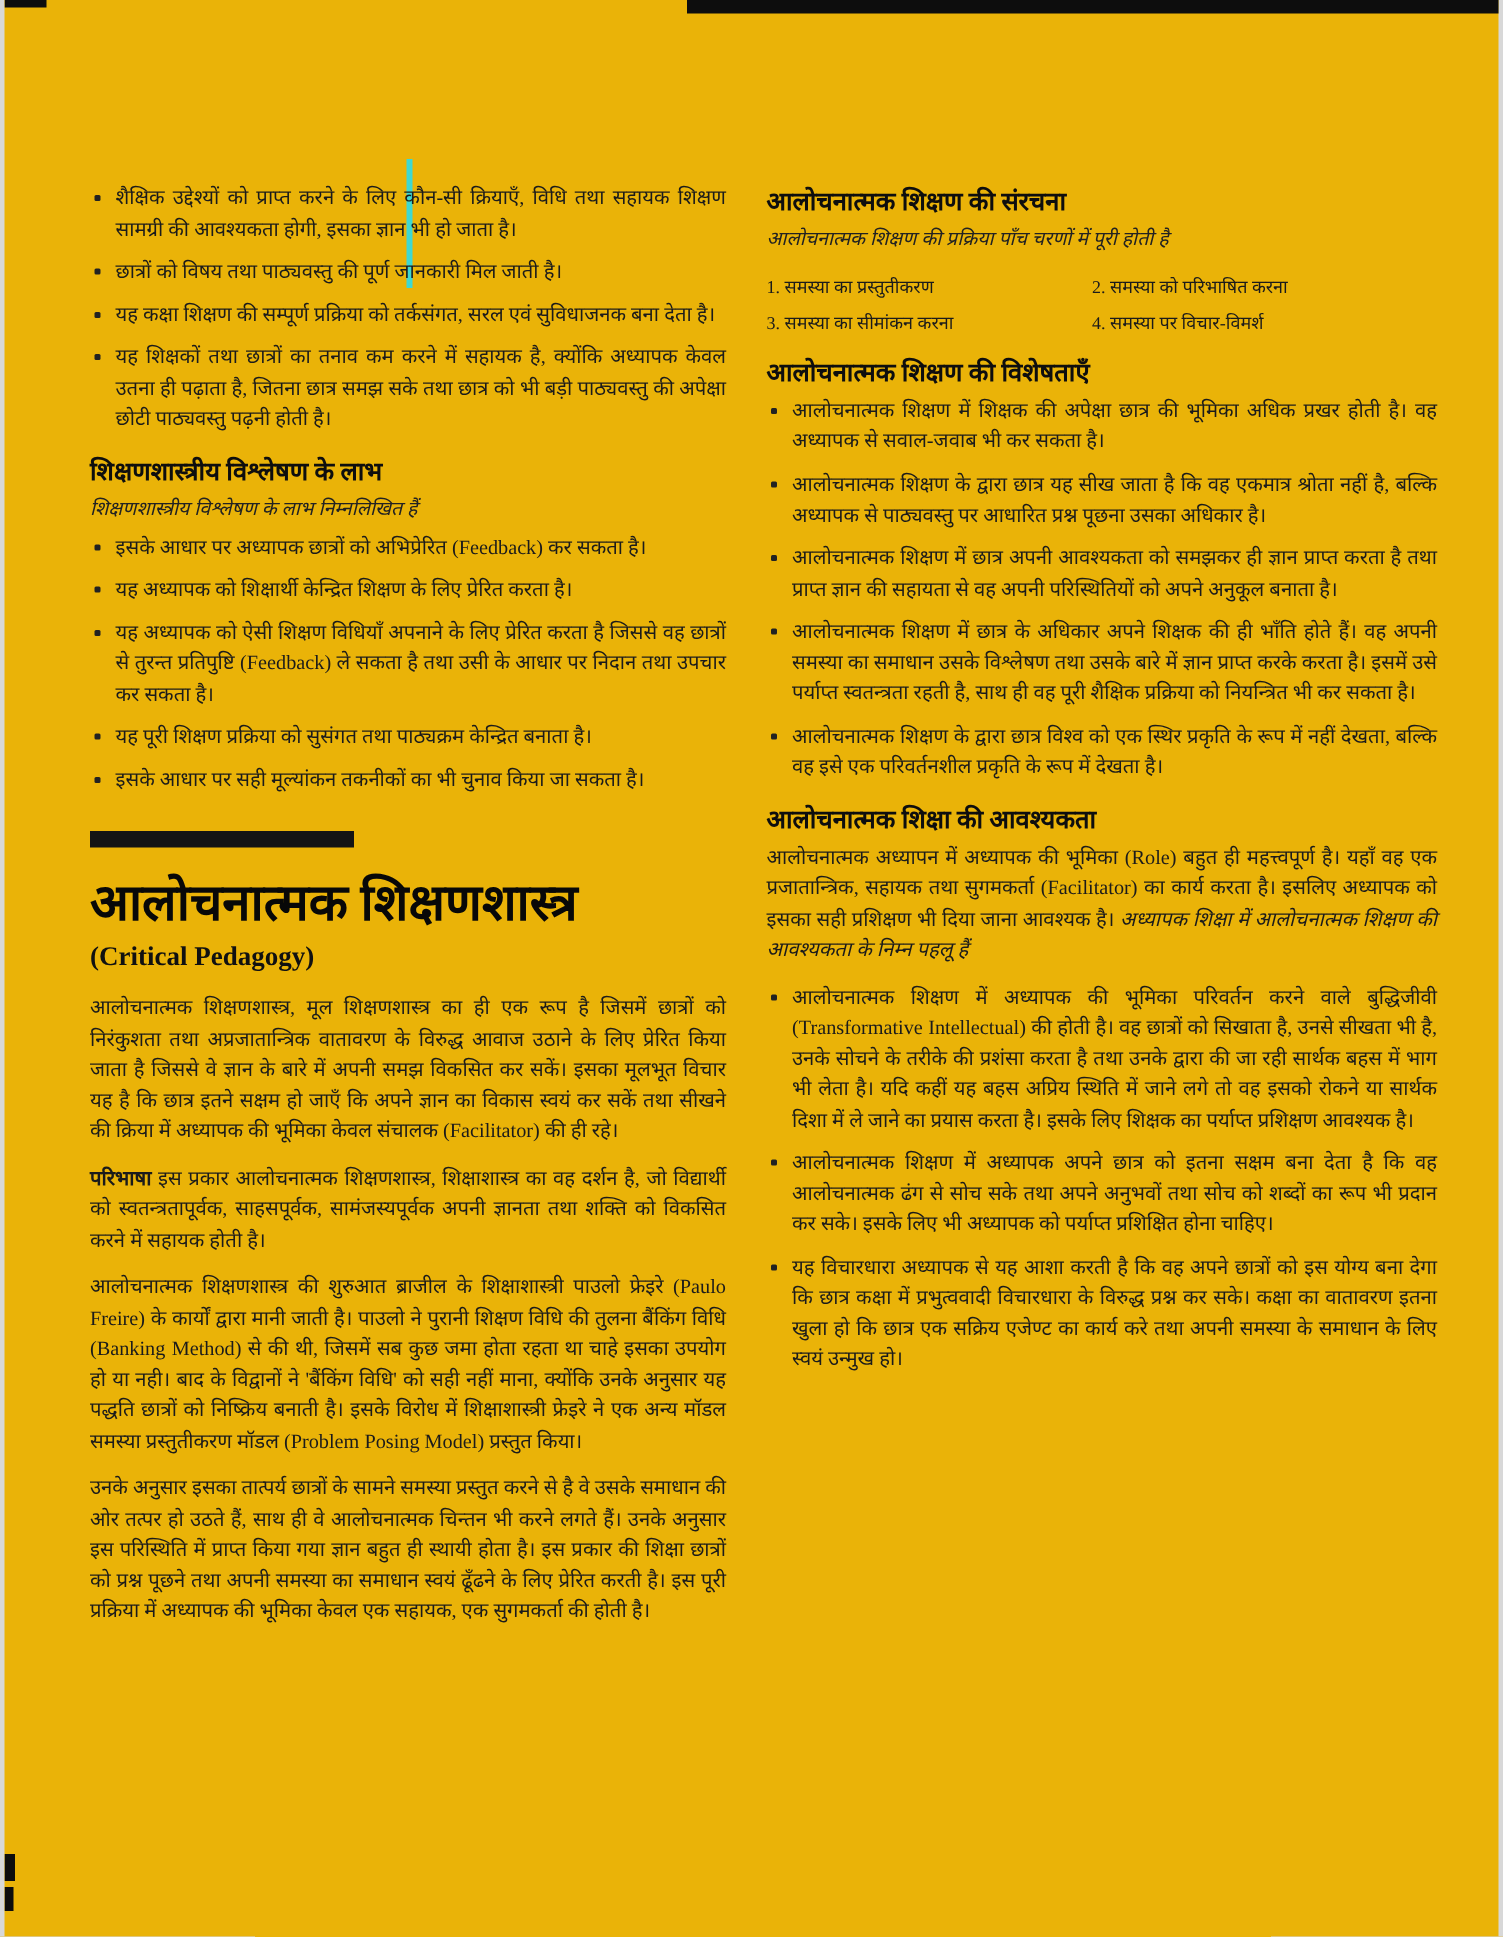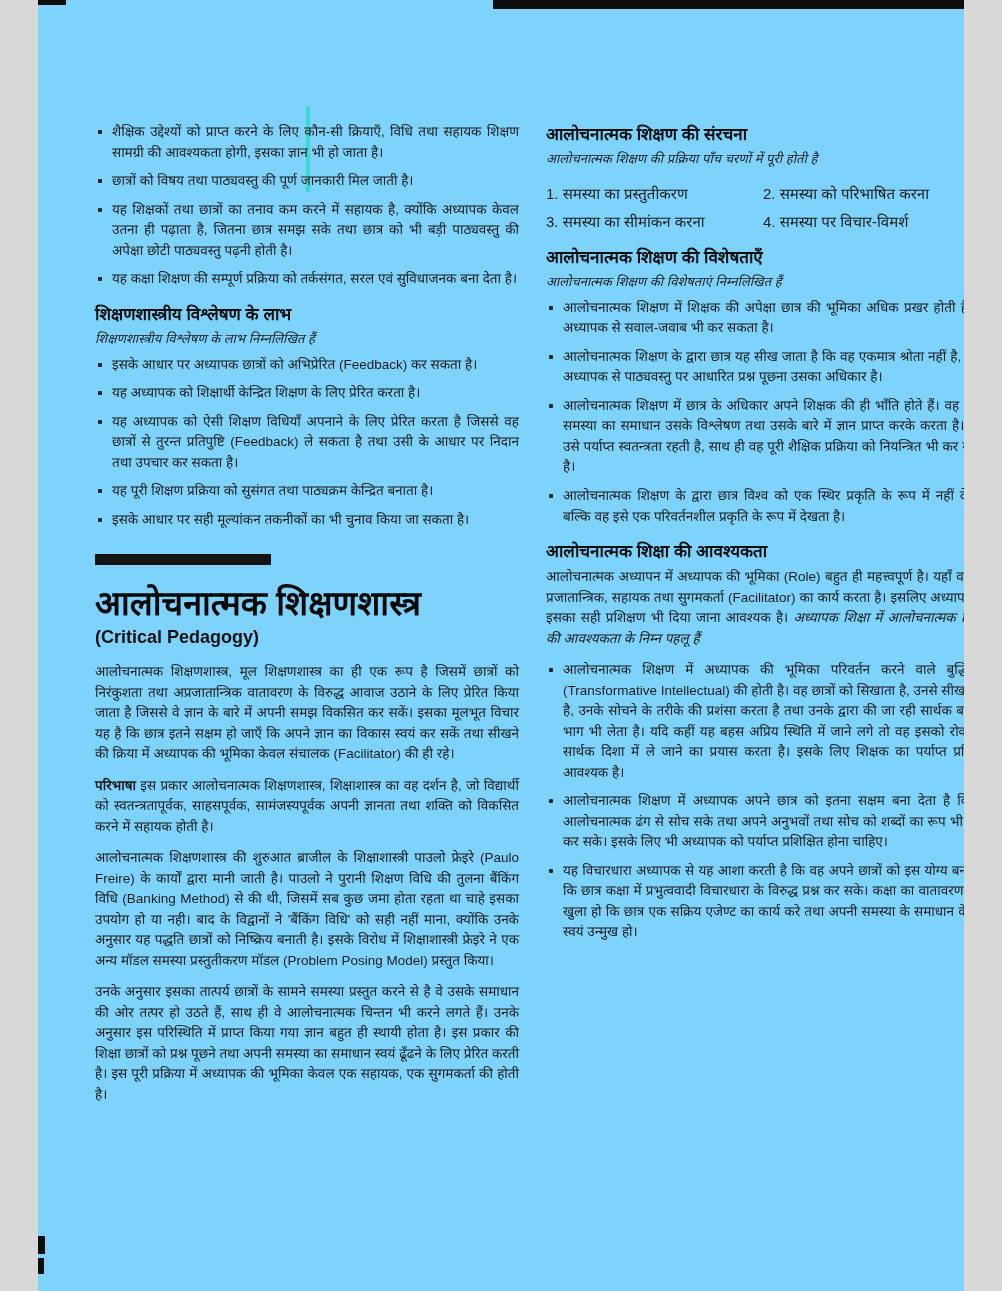--- a/index.html
+++ b/index.html
@@ -1,20 +1,20 @@
 <!DOCTYPE html>
 <html><head>
 <meta charset="utf-8">
 <style>
   * { margin:0; padding:0; box-sizing:border-box; }
   html,body { background:#d8d8d8; }
   .page {
-    position:relative; width:926px; height:1291px; margin:0 auto;
-    background:#7dd3fc; color:#1b1b1b; overflow:hidden;
-    font-family:Liberation Sans, sans-serif;
+    position:relative; width:996px; height:1291px; margin:0 auto;
+    background:#eab308; color:#1b1b1b; overflow:hidden;
+    font-family:Liberation Serif, serif;
   }
   
   .artifact { position:absolute; background:#0d0d0d; }
   .artifact-top-right { top:0; left:455px; width:547px; height:9px; }
   .artifact-top-left  { top:0; left:0; width:28px; height:5px; }
   .artifact-cyan { position:absolute; top:106px; left:268px; width:4px; height:86px; background:#3fd8d0; }
   .artifact-edge-1 { top:1236px; left:0; width:7px; height:18px; }
   .artifact-edge-2 { top:1258px; left:0; width:6px; height:16px; }
 
   .col { position:absolute; top:122px; }
@@ -35,42 +35,42 @@
   .subtitle { font-style:italic; font-size:13px; line-height:1.4; margin-bottom:7px; color:#222; }
   p.body { font-size:13.5px; line-height:1.52; text-align:justify; margin-bottom:11px; }
   p.body em { font-style:italic; }
 
   .divider-bar { width:176px; height:11px; background:#141414; margin:24px 0 18px; }
   h1.big { font-size:34px; font-weight:bold; color:#080808; line-height:1.2; margin-bottom:3px; }
   .big-en { font-size:18px; font-weight:bold; color:#111; margin-bottom:14px; }
 
   .num-grid {
     display:grid; grid-template-columns:1fr 1.06fr;
-    font-size:15px; line-height:1.45; row-gap:6px; margin:15px 0 12px;
+    font-size:12px; line-height:1.45; row-gap:6px; margin:15px 0 12px;
   }
   .num-grid .span2 { grid-column:1 / -1; }
 </style>
 </head>
 <body>
 
 <div class="page">
 
   <div class="artifact artifact-top-right"></div>
   <div class="artifact artifact-top-left"></div>
   <div class="artifact-cyan"></div>
   <div class="artifact artifact-edge-1"></div>
   <div class="artifact artifact-edge-2"></div>
 
   <div class="col col-left">
 
     <ul class="bullets">
       <li>शैक्षिक उद्देश्यों को प्राप्त करने के लिए कौन-सी क्रियाएँ, विधि तथा सहायक शिक्षण सामग्री की आवश्यकता होगी, इसका ज्ञान भी हो जाता है।</li>
       <li>छात्रों को विषय तथा पाठ्यवस्तु की पूर्ण जानकारी मिल जाती है।</li>
+      <li>यह कक्षा शिक्षण की सम्पूर्ण प्रक्रिया को तर्कसंगत, सरल एवं सुविधाजनक बना देता है।</li>
       <li>यह शिक्षकों तथा छात्रों का तनाव कम करने में सहायक है, क्योंकि अध्यापक केवल उतना ही पढ़ाता है, जितना छात्र समझ सके तथा छात्र को भी बड़ी पाठ्यवस्तु की अपेक्षा छोटी पाठ्यवस्तु पढ़नी होती है।</li>
-      <li>यह कक्षा शिक्षण की सम्पूर्ण प्रक्रिया को तर्कसंगत, सरल एवं सुविधाजनक बना देता है।</li>
     </ul>
 
     <h2 class="sec">शिक्षणशास्त्रीय विश्लेषण के लाभ</h2>
     <div class="subtitle">शिक्षणशास्त्रीय विश्लेषण के लाभ निम्नलिखित हैं</div>
     <ul class="bullets">
       <li>इसके आधार पर अध्यापक छात्रों को अभिप्रेरित (Feedback) कर सकता है।</li>
       <li>यह अध्यापक को शिक्षार्थी केन्द्रित शिक्षण के लिए प्रेरित करता है।</li>
       <li>यह अध्यापक को ऐसी शिक्षण विधियाँ अपनाने के लिए प्रेरित करता है जिससे वह छात्रों से तुरन्त प्रतिपुष्टि (Feedback) ले सकता है तथा उसी के आधार पर निदान तथा उपचार कर सकता है।</li>
       <li>यह पूरी शिक्षण प्रक्रिया को सुसंगत तथा पाठ्यक्रम केन्द्रित बनाता है।</li>
       <li>इसके आधार पर सही मूल्यांकन तकनीकों का भी चुनाव किया जा सकता है।</li>
@@ -97,24 +97,24 @@
     <h2 class="sec" style="margin-top:0;">आलोचनात्मक शिक्षण की संरचना</h2>
     <div class="subtitle">आलोचनात्मक शिक्षण की प्रक्रिया पाँच चरणों में पूरी होती है</div>
     <div class="num-grid">
       <div>1.  समस्या का प्रस्तुतीकरण</div>
       <div>2.  समस्या को परिभाषित करना</div>
       <div>3.  समस्या का सीमांकन करना</div>
       <div>4.  समस्या पर विचार-विमर्श</div>
     </div>
 
     <h2 class="sec">आलोचनात्मक शिक्षण की विशेषताएँ</h2>
-    <div class="subtitle">आलोचनात्मक शिक्षण की विशेषताएं निम्नलिखित हैं</div>
     <ul class="bullets">
       <li>आलोचनात्मक शिक्षण में शिक्षक की अपेक्षा छात्र की भूमिका अधिक प्रखर होती है। वह अध्यापक से सवाल-जवाब भी कर सकता है।</li>
       <li>आलोचनात्मक शिक्षण के द्वारा छात्र यह सीख जाता है कि वह एकमात्र श्रोता नहीं है, बल्कि अध्यापक से पाठ्यवस्तु पर आधारित प्रश्न पूछना उसका अधिकार है।</li>
+      <li>आलोचनात्मक शिक्षण में छात्र अपनी आवश्यकता को समझकर ही ज्ञान प्राप्त करता है तथा प्राप्त ज्ञान की सहायता से वह अपनी परिस्थितियों को अपने अनुकूल बनाता है।</li>
       <li>आलोचनात्मक शिक्षण में छात्र के अधिकार अपने शिक्षक की ही भाँति होते हैं। वह अपनी समस्या का समाधान उसके विश्लेषण तथा उसके बारे में ज्ञान प्राप्त करके करता है। इसमें उसे पर्याप्त स्वतन्त्रता रहती है, साथ ही वह पूरी शैक्षिक प्रक्रिया को नियन्त्रित भी कर सकता है।</li>
       <li>आलोचनात्मक शिक्षण के द्वारा छात्र विश्व को एक स्थिर प्रकृति के रूप में नहीं देखता, बल्कि वह इसे एक परिवर्तनशील प्रकृति के रूप में देखता है।</li>
     </ul>
 
     <h2 class="sec">आलोचनात्मक शिक्षा की आवश्यकता</h2>
     <p class="body">
       <span>आलोचनात्मक अध्यापन में अध्यापक की भूमिका (Role) बहुत ही महत्त्वपूर्ण है। यहाँ वह एक प्रजातान्त्रिक, सहायक तथा सुगमकर्ता (Facilitator) का कार्य करता है। इसलिए अध्यापक को इसका सही प्रशिक्षण भी दिया जाना आवश्यक है। </span>
       <em>अध्यापक शिक्षा में आलोचनात्मक शिक्षण की आवश्यकता के निम्न पहलू हैं</em>
     </p>
     <ul class="bullets">

